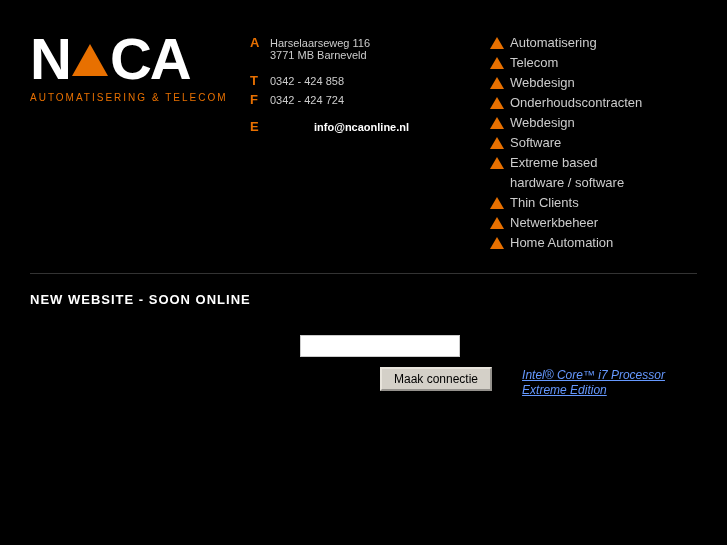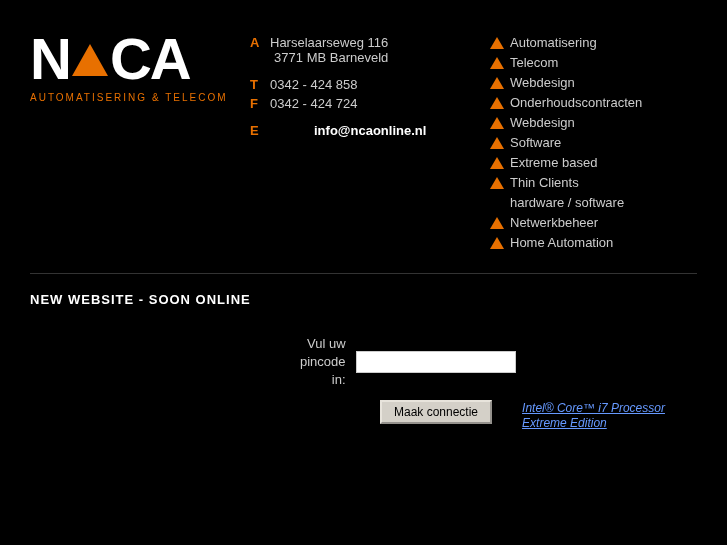--- a/index.html
+++ b/index.html
@@ -90,22 +90,21 @@
     .contact-label {
       color: #e87000;
       font-weight: bold;
       font-size: 13px;
       width: 12px;
       flex-shrink: 0;
     }
 
     .contact-value {
       color: #ccc;
-      font-size: 13px;
-      text-align: right;
+      font-size: 11px;
     }
 
     .contact-value.email {
       color: #fff;
       font-weight: bold;
       margin-left: 44px;
     }
 
     .contact-spacer {
       height: 8px;
@@ -291,26 +290,26 @@
         </div>
         <div class="service-item">
           <div class="service-triangle"></div>
           <span class="service-label">Software</span>
         </div>
         <div class="service-item">
           <div class="service-triangle"></div>
           <span class="service-label">Extreme based</span>
         </div>
         <div class="service-item">
-          <div class="service-triangle"></div>
-          <span class="service-label">Thin Clients</span>
-        </div>
-        <div class="service-item">
           <div style="width: 14px;"></div>
           <span class="service-label">hardware / software</span>
+        </div>
+        <div class="service-item">
+          <div class="service-triangle"></div>
+          <span class="service-label">Thin Clients</span>
         </div>
         <div class="service-item">
           <div class="service-triangle"></div>
           <span class="service-label">Netwerkbeheer</span>
         </div>
         <div class="service-item">
           <div class="service-triangle"></div>
           <span class="service-label">Home Automation</span>
         </div>
       </div>
@@ -318,25 +317,20 @@
   </div>
 
   <hr class="divider">
 
   <div class="bottom-nav">
     <span class="nav-item">NEW WEBSITE - SOON ONLINE</span>
   </div>
 
   <div class="login-form">
     <div class="pincode-row">
-      <div class="pincode-label">
-        <span>Vul uw</span><br>
-        <span>pincode</span><br>
-        <span>in:</span>
-      </div>
       <input type="password" class="pincode-input" style="">
     </div>
     <div style="display:flex;align-items:flex-start;gap:20px;">
       <div style="width:60px;"></div>
       <div style="display:flex;flex-direction:column;gap:8px;">
         <button class="connect-button">Maak connectie</button>
       </div>
       <div class="link-area" style="margin-left:10px;margin-top:0;font-style:italic;">
         <span class="intel-link">
           <span>Intel® Core™ i7 Processor</span><br>

